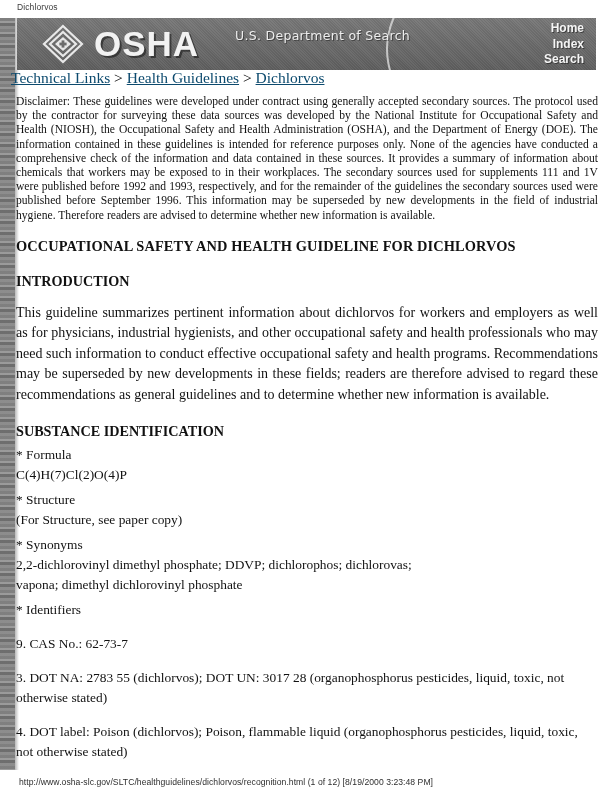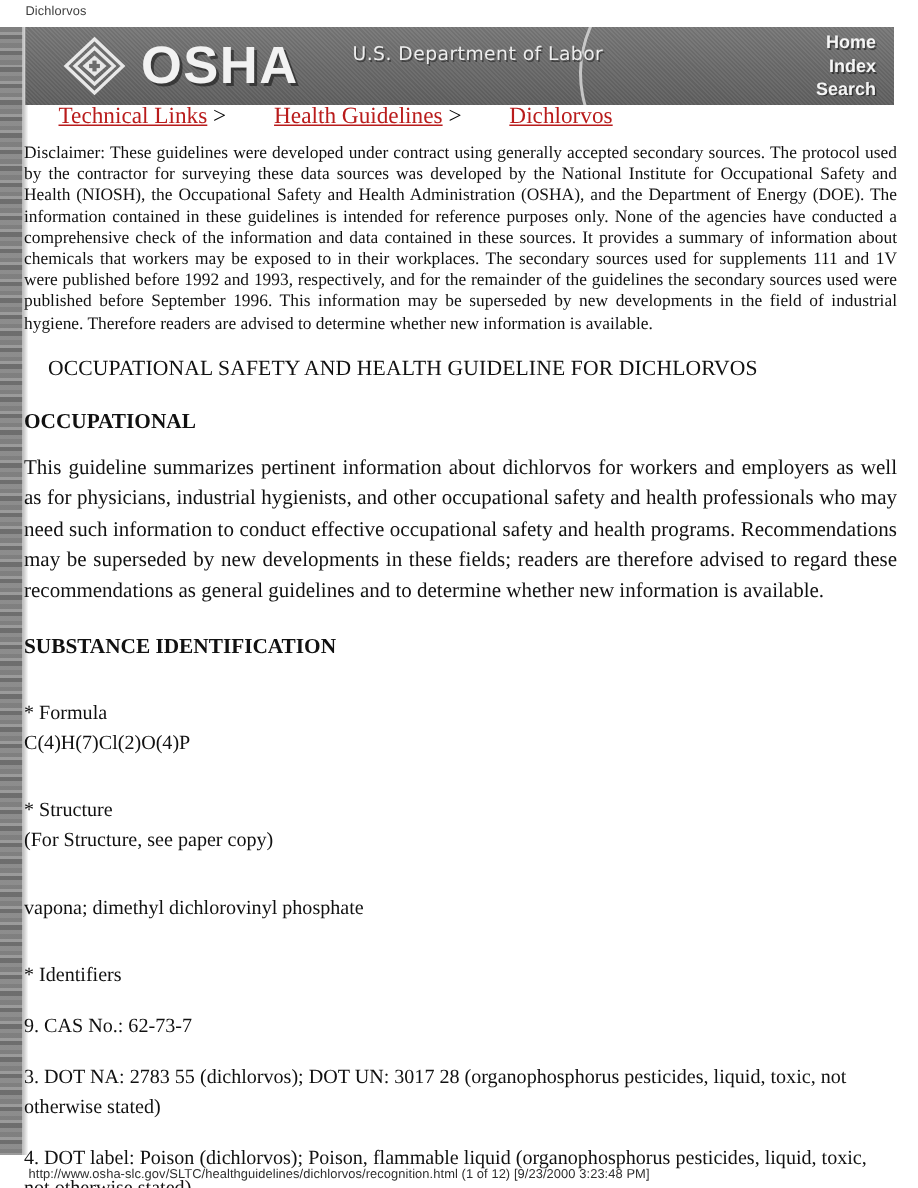--- a/index.html
+++ b/index.html
@@ -129,46 +129,45 @@
   .breadcrumb {
     position: absolute;
     left: 11px;
     top: 68px;
     font-size: 15.5px;
     line-height: 19px;
     color: #000000;
     white-space: nowrap;
   }
   .breadcrumb a {
-    color: #b91c1c;
+    color: #0c4a6e;
     text-decoration: underline;
-    margin-left: 28px;
   }
   .breadcrumb .sep { text-decoration: none; }
 
   
   .content {
     position: absolute;
     left: 16px;
     top: 95px;
     width: 582px;
   }
 
   p.disclaimer {
     margin: 0;
     font-size: 11.6px;
     line-height: 14.2px;
     text-align: justify;
     color: #111;
   }
 
   h1.doc-title {
-    margin: 14px 0 0 16px;
+    margin: 14px 0 0 0;
     font-size: 14.4px;
-    font-weight: normal;
+    font-weight: bold;
     line-height: 18px;
     letter-spacing: 0.1px;
   }
 
   h2.section-head {
     margin: 17px 0 0 0;
     font-size: 14.2px;
     font-weight: bold;
     line-height: 18px;
   }
@@ -176,21 +175,21 @@
   p.intro {
     margin: 13px 0 0 0;
     font-size: 14px;
     line-height: 20.5px;
     text-align: justify;
   }
 
   h2.section-head.subst { }
 
   .field {
-    margin: 25px 0 0 0;
+    margin: 5px 0 0 0;
     font-size: 13.4px;
     line-height: 20px;
   }
   .field .label { display: block; }
   .field .value { display: block; }
 
   .numbered {
     margin: 14px 0 0 0;
     font-size: 13.4px;
     line-height: 20px;
@@ -229,63 +228,65 @@
       </g>
       <polygon points="21,13 29,20 21,27 13,20" fill="#e8e8e8"></polygon>
       <rect x="19.6" y="16.4" width="2.8" height="7.2" fill="#6d6d6d"></rect>
       <rect x="17.4" y="18.6" width="7.2" height="2.8" fill="#6d6d6d"></rect>
     </svg>
   </div>
 
   <div class="osha-wordmark">OSHA</div>
 
   <div class="agency-lines">
-    <div>U.S. Department of Labor</div>
+    <div>U.S. Department of Search</div>
   </div>
 
   <div class="nav-links">
     <span>Home</span>
     <span>Index</span>
     <span>Search</span>
   </div>
 </div>
 
 <div class="breadcrumb">
   <a href="#">Technical Links</a><span class="sep"> &gt; </span><a href="#">Health Guidelines</a><span class="sep"> &gt; </span><a href="#">Dichlorvos</a>
 </div>
 
 <div class="content">
 
   <p class="disclaimer">Disclaimer: These guidelines were developed under contract using generally accepted secondary sources. The protocol used by the contractor for surveying these data sources was developed by the National Institute for Occupational Safety and Health (NIOSH), the Occupational Safety and Health Administration (OSHA), and the Department of Energy (DOE). The information contained in these guidelines is intended for reference purposes only. None of the agencies have conducted a comprehensive check of the information and data contained in these sources. It provides a summary of information about chemicals that workers may be exposed to in their workplaces. The secondary sources used for supplements 111 and 1V were published before 1992 and 1993, respectively, and for the remainder of the guidelines the secondary sources used were published before September 1996. This information may be superseded by new developments in the field of industrial hygiene. Therefore readers are advised to determine whether new information is available.</p>
 
   <h1 class="doc-title">OCCUPATIONAL SAFETY AND HEALTH GUIDELINE FOR DICHLORVOS</h1>
 
-  <h2 class="section-head">OCCUPATIONAL</h2>
+  <h2 class="section-head">INTRODUCTION</h2>
 
   <p class="intro">This guideline summarizes pertinent information about dichlorvos for workers and employers as well as for physicians, industrial hygienists, and other occupational safety and health professionals who may need such information to conduct effective occupational safety and health programs. Recommendations may be superseded by new developments in these fields; readers are therefore advised to regard these recommendations as general guidelines and to determine whether new information is available.</p>
 
   <h2 class="section-head subst">SUBSTANCE IDENTIFICATION</h2>
 
   <div class="field">
     <span class="label">* Formula</span>
     <span class="value">C(4)H(7)Cl(2)O(4)P</span>
   </div>
 
   <div class="field">
     <span class="label">* Structure</span>
     <span class="value">(For Structure, see paper copy)</span>
   </div>
 
   <div class="field">
+    <span class="label">* Synonyms</span>
+    <span class="value">2,2-dichlorovinyl dimethyl phosphate; DDVP; dichlorophos; dichlorovas;</span>
     <span class="value">vapona; dimethyl dichlorovinyl phosphate</span>
   </div>
 
   <div class="field">
     <span class="label">* Identifiers</span>
   </div>
 
   <p class="numbered">9. CAS No.: 62-73-7</p>
   <p class="numbered">3. DOT NA: 2783 55 (dichlorvos); DOT UN: 3017 28 (organophosphorus pesticides, liquid, toxic, not otherwise stated)</p>
   <p class="numbered">4. DOT label: Poison (dichlorvos); Poison, flammable liquid (organophosphorus pesticides, liquid, toxic, not otherwise stated)</p>
 
 </div>
 
-<div class="footer-url">http://www.osha-slc.gov/SLTC/healthguidelines/dichlorvos/recognition.html (1 of 12) [9/23/2000 3:23:48 PM]</div>
+<div class="footer-url">http://www.osha-slc.gov/SLTC/healthguidelines/dichlorvos/recognition.html (1 of 12) [8/19/2000 3:23:48 PM]</div>
 
 </body></html>

